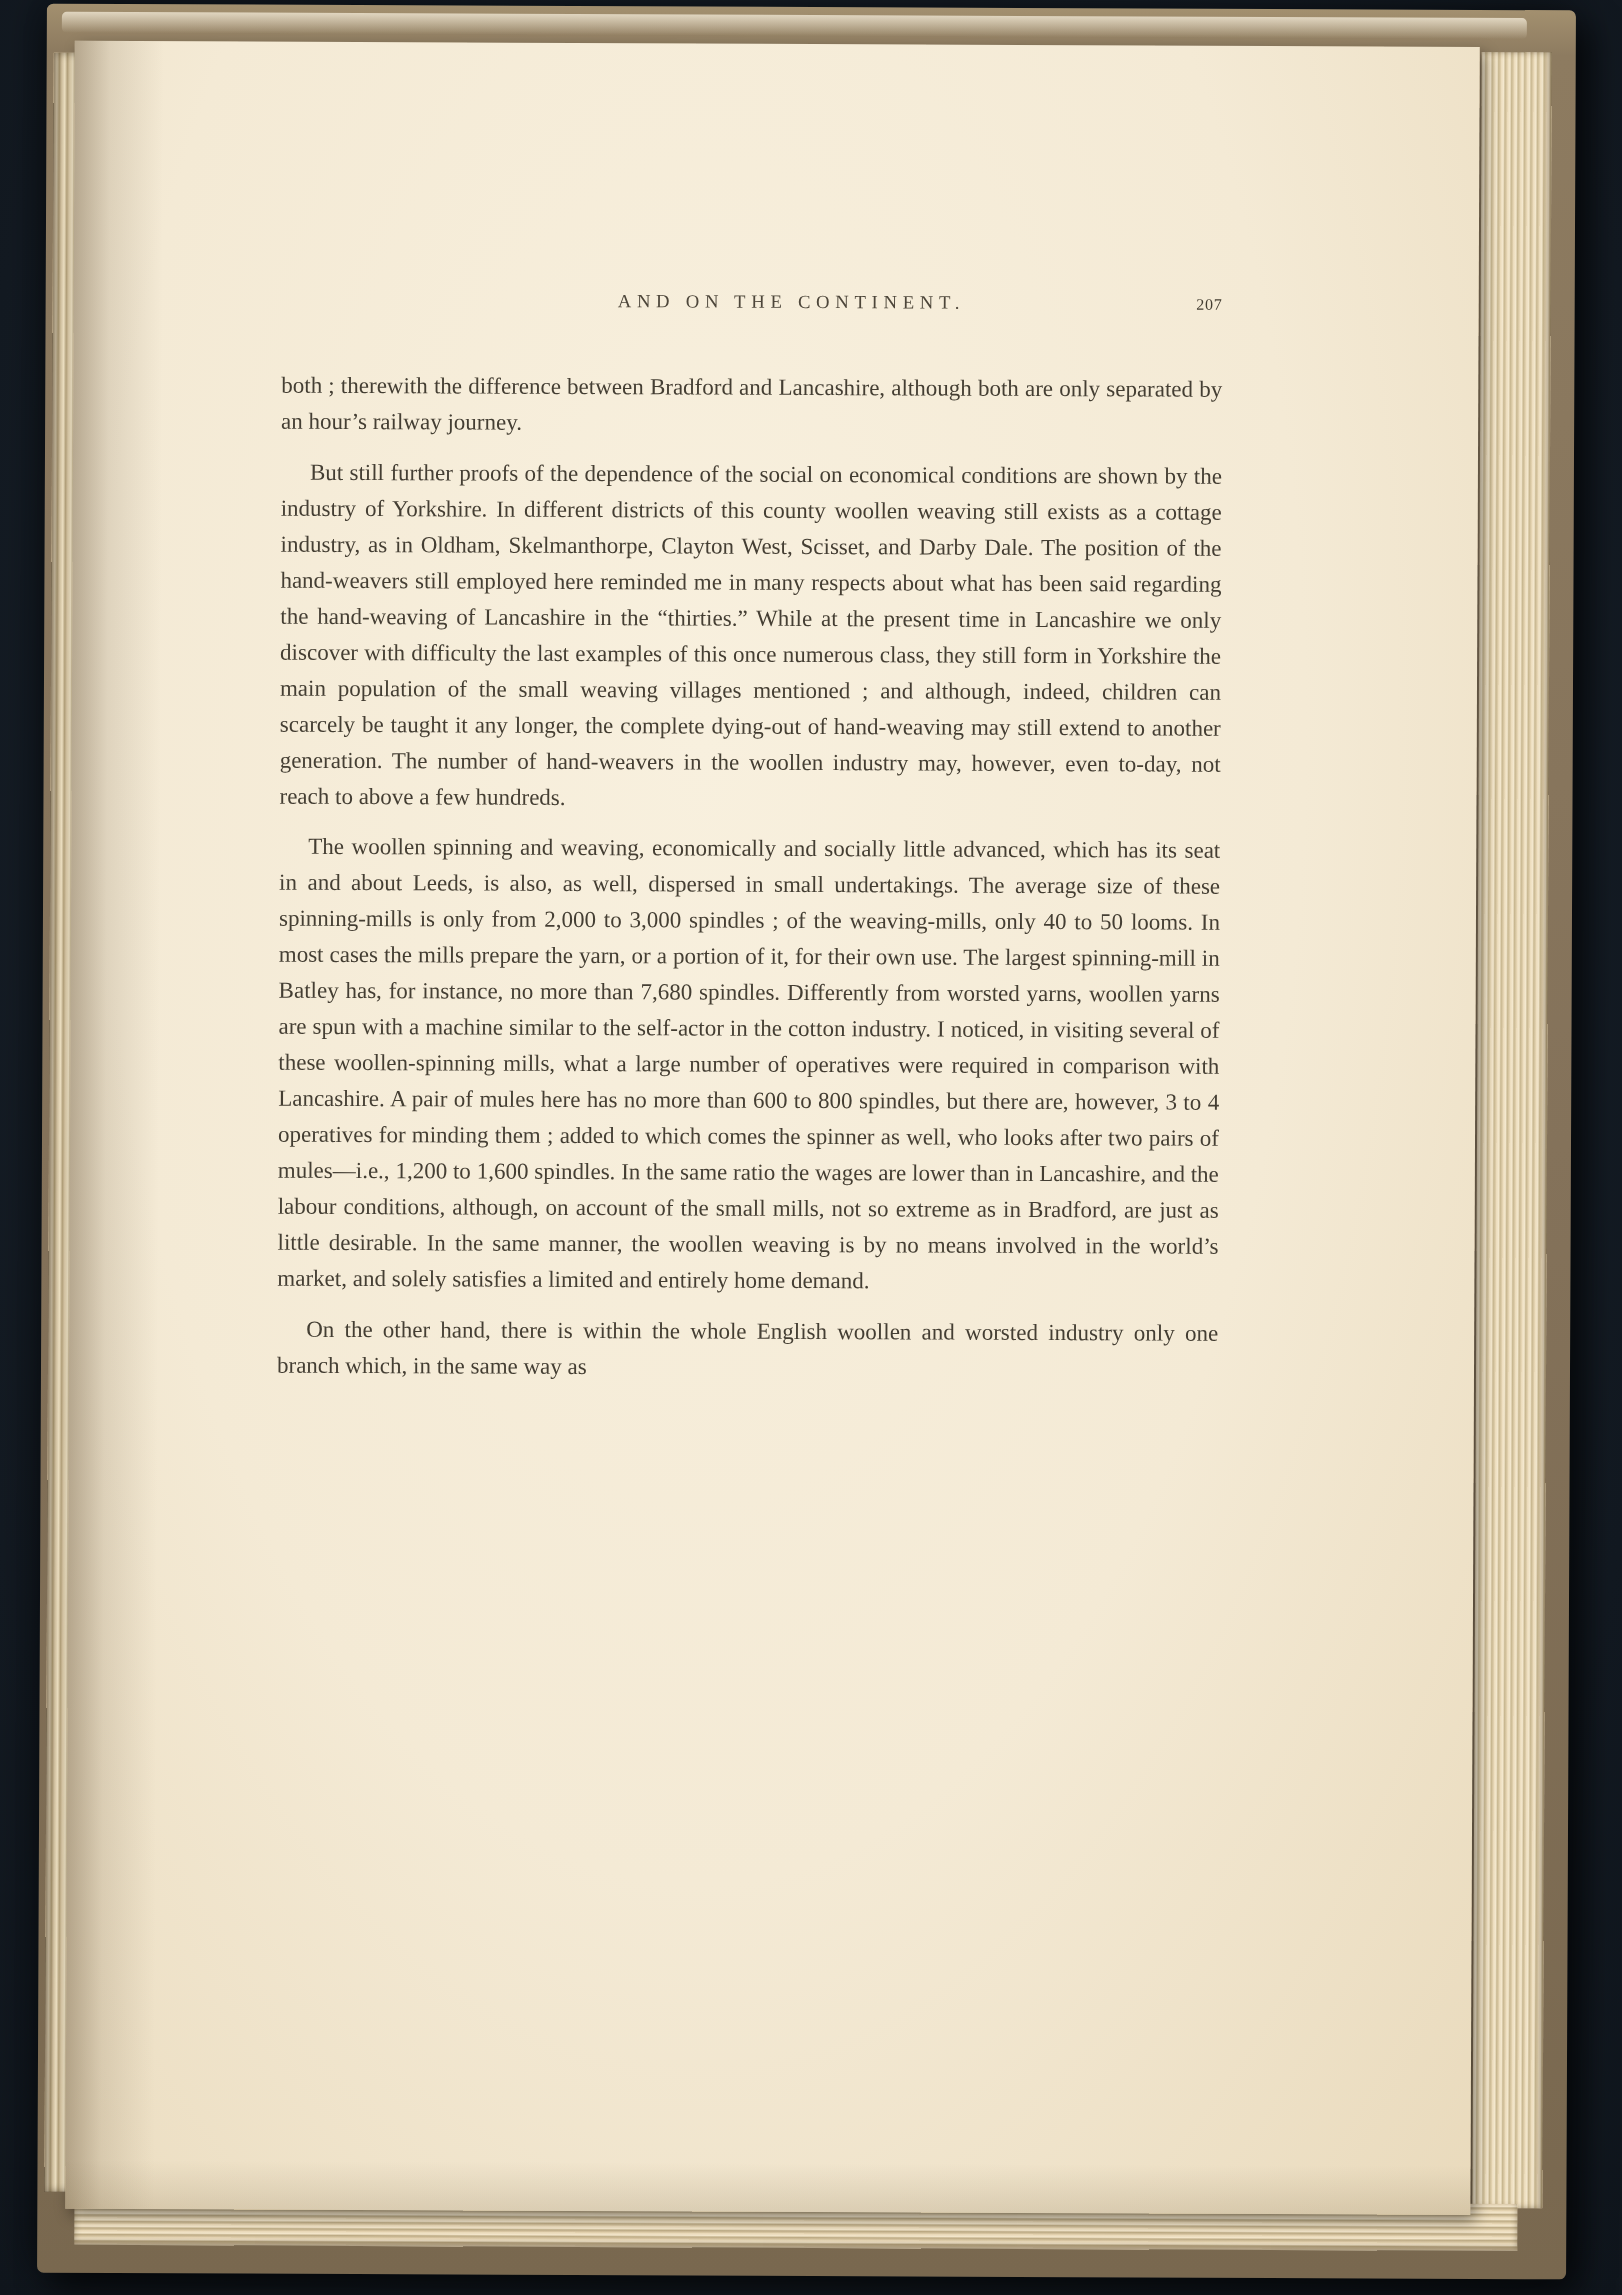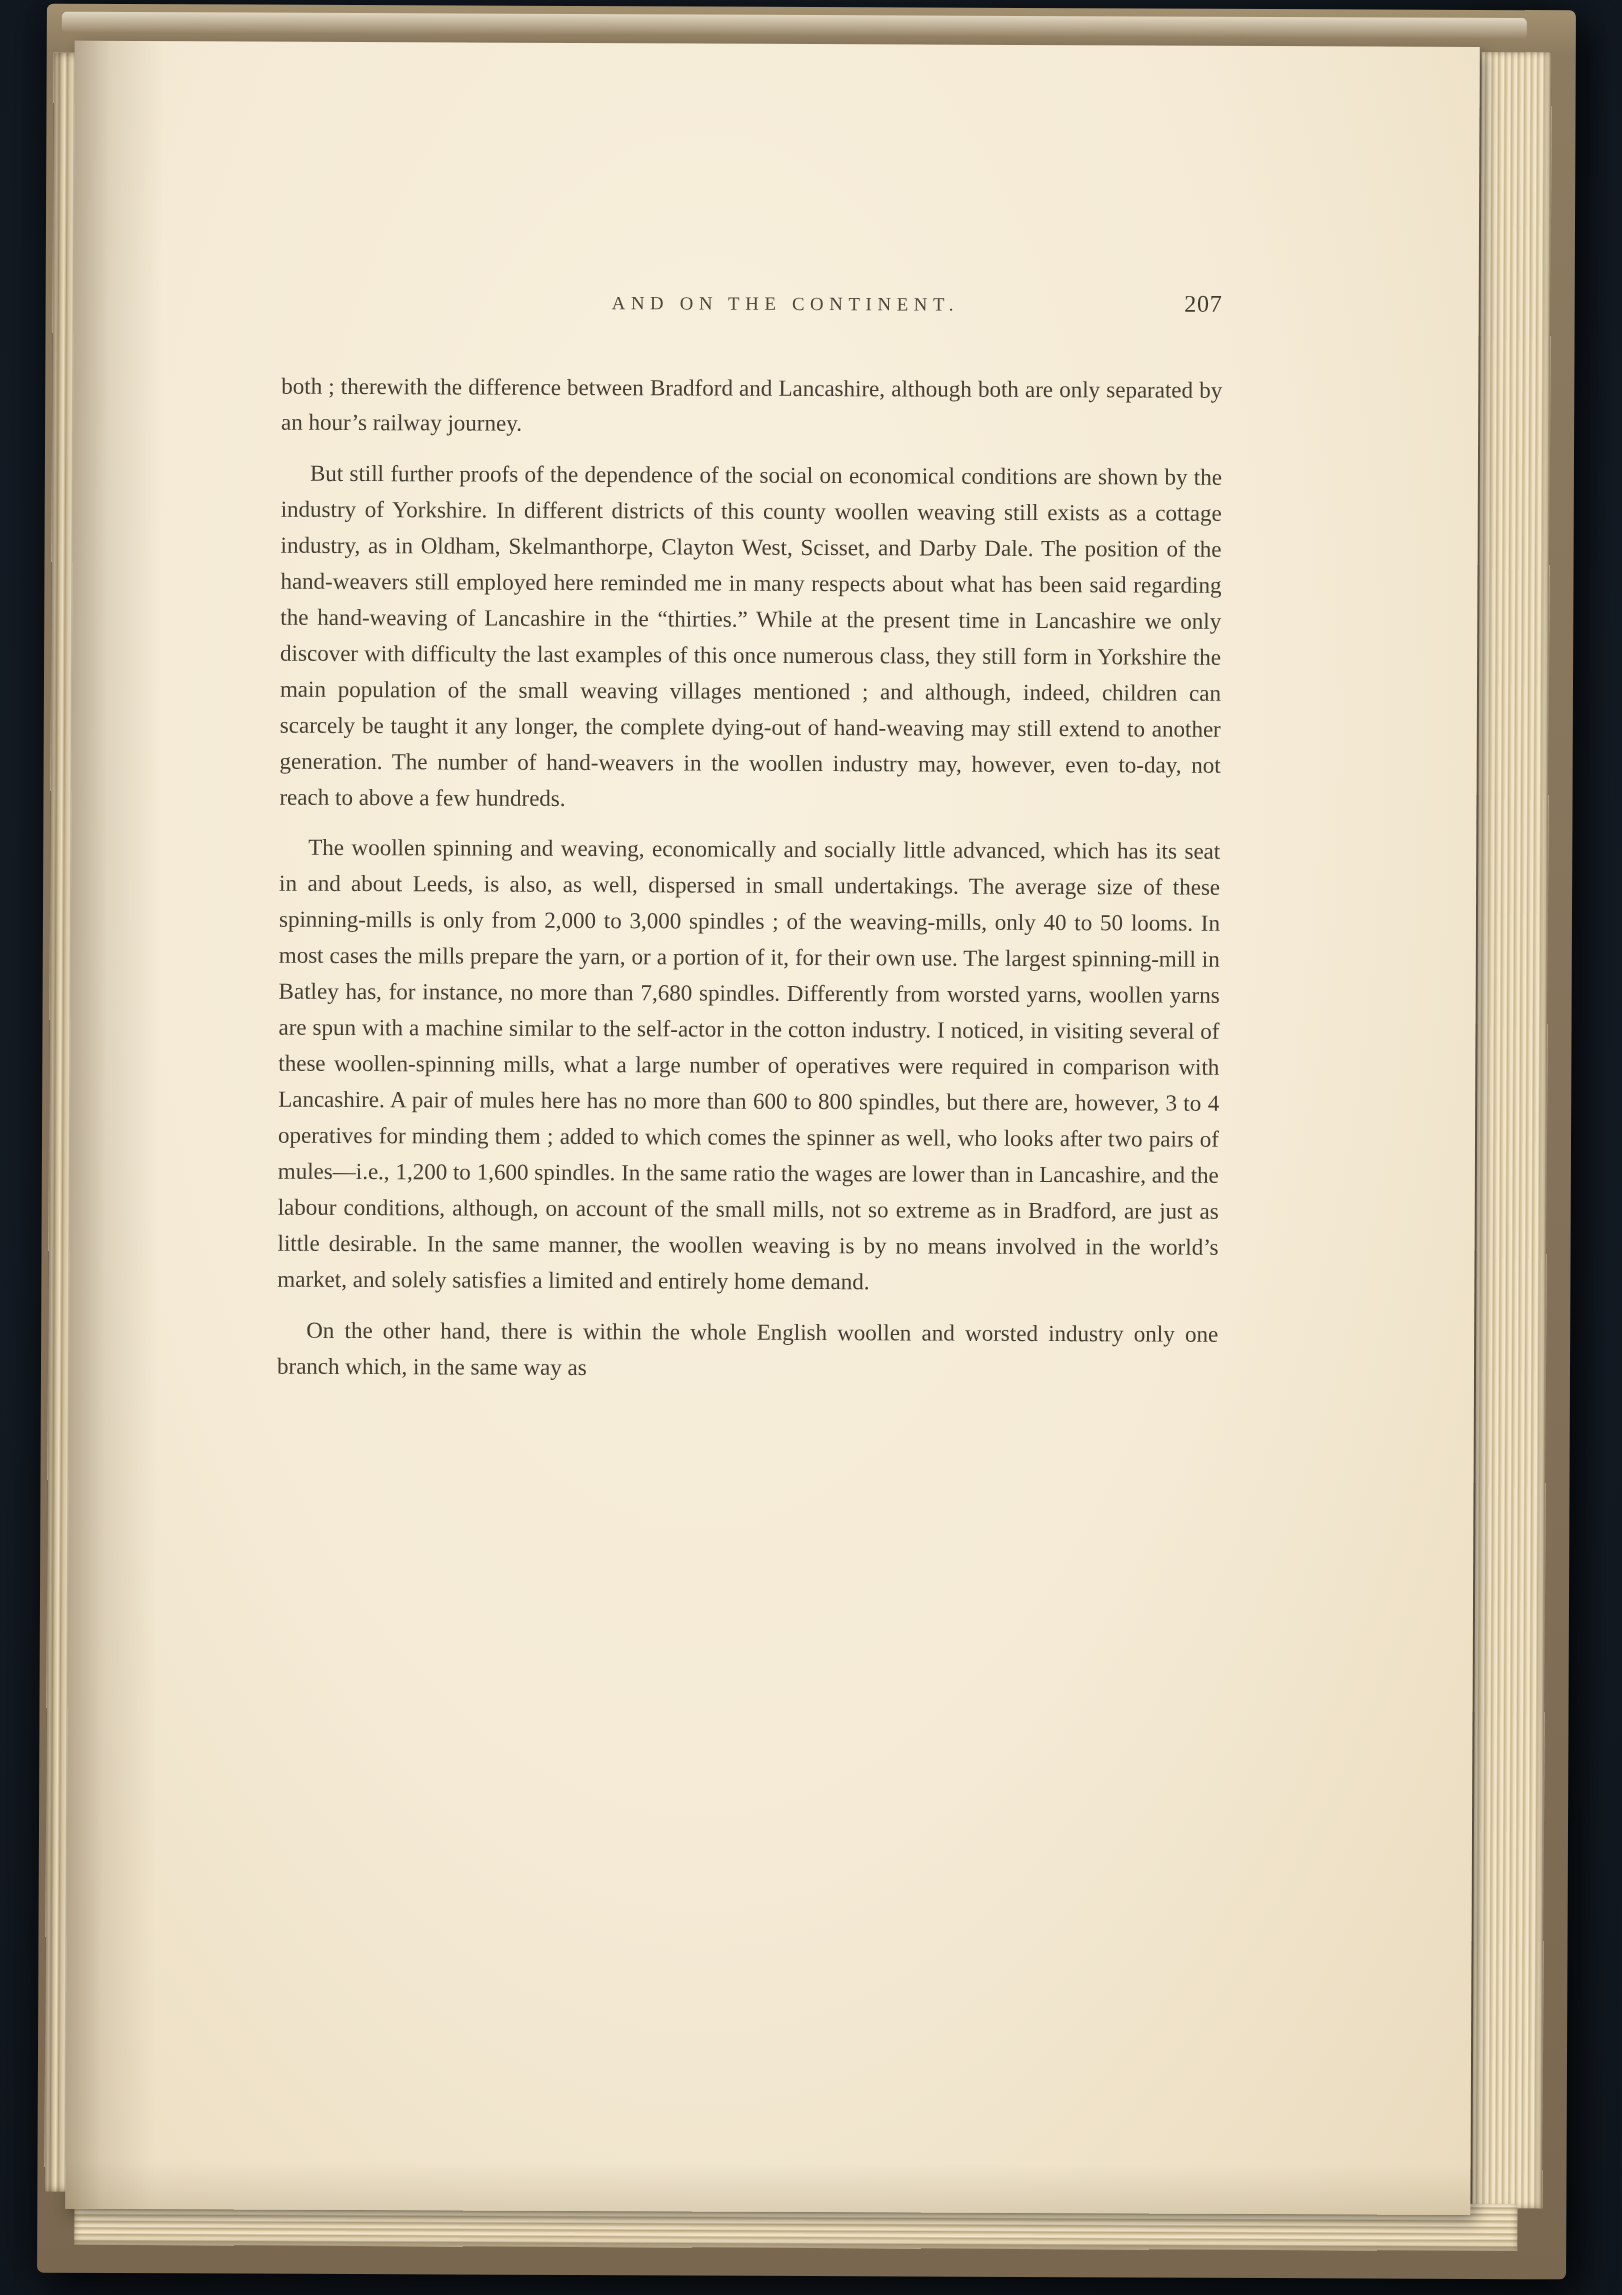--- a/index.html
+++ b/index.html
@@ -93,21 +93,21 @@
   }
   .running-title {
     flex:1;
     font-size:18.7px;
     letter-spacing:5.7px;
     color:#4d463a;
     white-space:nowrap;
     padding-left:105px;
   }
   .page-num {
-    font-size:24px;
+    font-size:16px;
     color:#423c30;
     letter-spacing:0.8px;
   }
   .para { margin:0 0 14.6px 0; }
   .para + .para { text-indent:29px; }
 </style>
 </head>
 <body>
 
 <div class="book">

